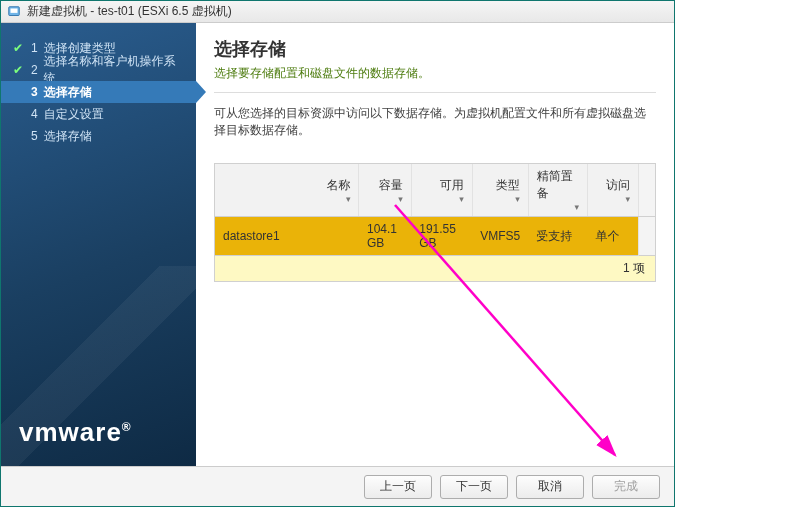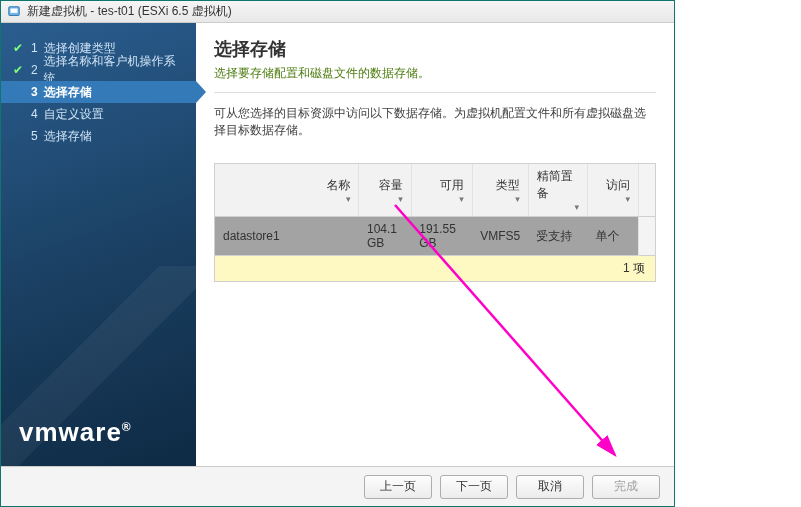--- a/index.html
+++ b/index.html
@@ -23,21 +23,21 @@
   .subtitle { color: #4d7c0f; margin-bottom: 10px; }
   .hr { border-top: 1px solid #ddd; margin-bottom: 12px; }
   .instr { color: #414141; margin-bottom: 24px; }
   .tablewrap { border: 1px solid #d0d0d0; }
   table { width: 100%; border-collapse: collapse; font-size: 12px; }
   thead th { background: #f2f2f2; text-align: left; font-weight: normal; color: #333; padding: 4px 8px; border-bottom: 1px solid #d0d0d0; position: relative; }
   thead th + th { border-left: 1px solid #e2e2e2; }
   .th-inner { display: flex; align-items: flex-end; justify-content: space-between; flex-direction: column; }
   .th-caret { color: #777; font-size: 9px; }
   tbody td { padding: 5px 8px; }
-  tbody tr.selected { background: #a3a3a3; }
+  tbody tr.selected { background: #eab308; }
   .footer-row td { text-align: right; padding: 4px 10px; border-top: 1px solid #d0d0d0; background: #fef9c3; color: #333; }
   .scroll-stub { width: 12px; background: #f4f4f4; border-left: 1px solid #e2e2e2; }
   .footer { height: 40px; border-top: 1px solid #ccc; background: #f4f4f4; display: flex; align-items: center; justify-content: flex-end; gap: 8px; padding: 12px 14px; }
   .btn { min-width: 68px; height: 24px; background: linear-gradient(#fdfdfd,#ececec); border: 1px solid #adadad; border-radius: 3px; font-size: 12px; color: #333; cursor: pointer; padding: 0 12px; }
   .btn:disabled { color: #a0a0a0; cursor: default; }
   .arrow-svg { position: absolute; pointer-events: none; }
 </style>
 </head>
 <body>
 

